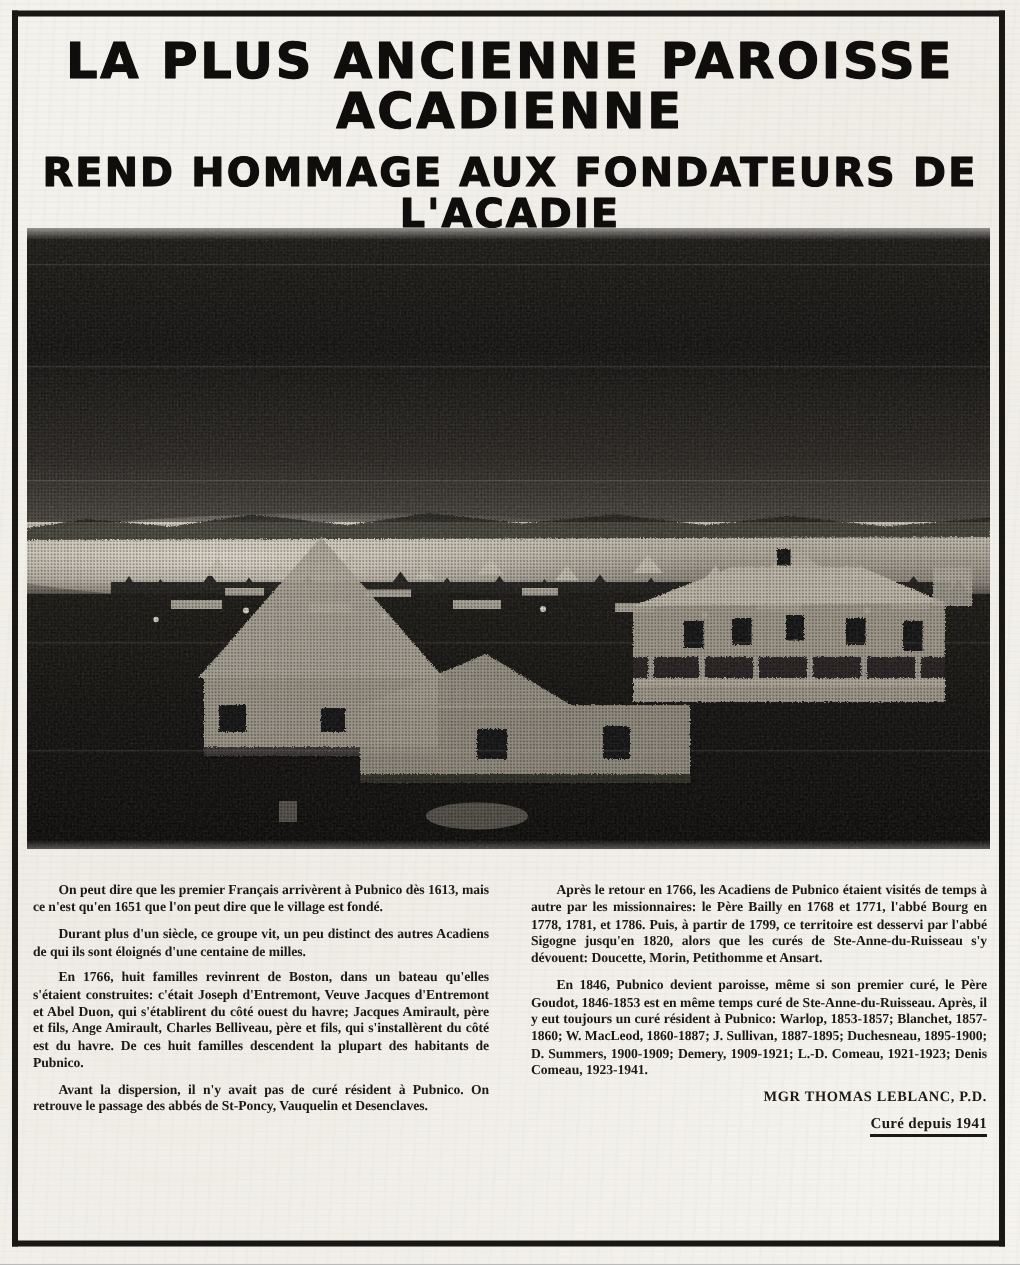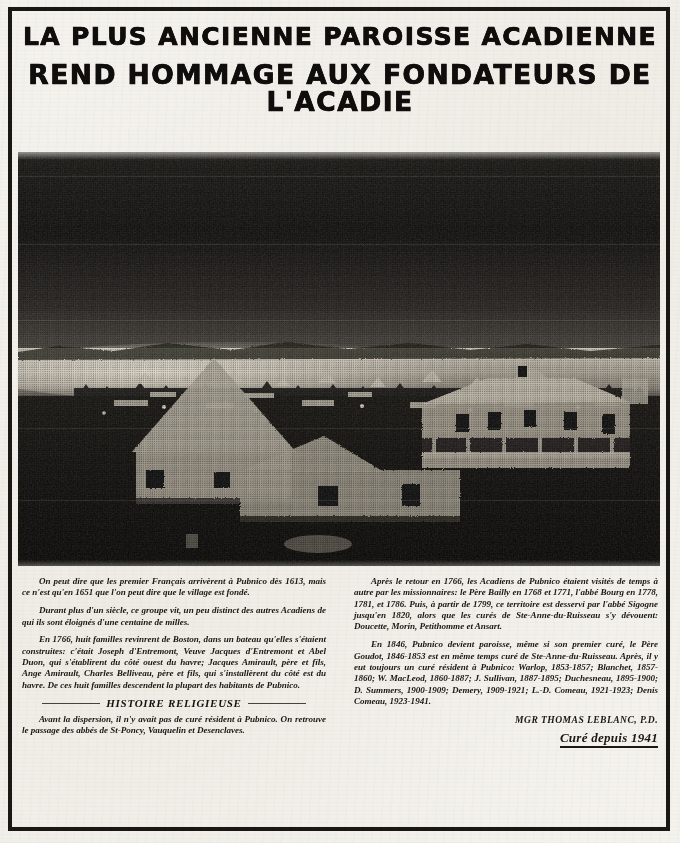--- a/index.html
+++ b/index.html
@@ -51,21 +51,21 @@
   }
   .headline .hl {
     font-family: "DejaVu Sans", sans-serif;
     font-weight: 700;
     color: #100e0c;
     letter-spacing: .055em;
     line-height: 1.0;
     -webkit-text-stroke: .7px #100e0c;
     text-shadow: 0 0 .6px #100e0c;
   }
-  .hl1 { font-size: 25px; }
+  .hl1 { font-size: 33px; }
   .hl2 { font-size: 27.5px; margin-top: 13px; letter-spacing: .10em; }
   .hl3 { font-size: 26.5px; margin-top: 13px; letter-spacing: .028em; }
 
   
   .photo-wrap {
     position: absolute;
     left: 18px; top: 152px;
     width: 642px; height: 414px;
     background: #0a0907;
     overflow: hidden;
@@ -89,29 +89,28 @@
   }
 
   
   .columns {
     position: absolute;
     left: 22px; top: 576px;
     width: 636px; height: 246px;
   }
   .col {
     position: absolute;
-    top: 0;
+    top: 12px;
     width: 304px;
     font-size: 9.1px;
     line-height: 11.35px;
     text-align: justify;
     font-weight: 700;
     color: #1b1815;
     letter-spacing: -.004em;
-    font-style: italic;
   }
   .col-left  { left: 0; }
   .col-right { left: 332px; }
   .col p {
     margin: 0 0 6.5px 0;
     text-indent: 17px;
   }
   .col p.last { margin-bottom: 0; }
 
   .subhead {
@@ -145,21 +144,21 @@
     text-align: right;
     font-weight: 700;
     font-size: 9.6px;
     letter-spacing: .045em;
     text-indent: 0;
   }
   .sig-sub {
     margin-top: 5px;
     text-align: right;
     font-weight: 700;
-    font-size: 13px;
+    font-size: 10px;
     letter-spacing: .02em;
     text-indent: 0;
   }
   .sig-sub span {
     border-bottom: 2px solid #1b1815;
     padding-bottom: 1px;
   }
 </style>
 </head>
 <body>
@@ -324,23 +323,20 @@
     <div class="photo-halftone"></div>
     <div class="photo-edgefade"></div>
   </div>
 
   <div class="columns">
 
     <div class="col col-left">
       <p>On peut dire que les premier Français arrivèrent à Pubnico dès 1613, mais ce n'est qu'en 1651 que l'on peut dire que le village est fondé.</p>
       <p>Durant plus d'un siècle, ce groupe vit, un peu distinct des autres Acadiens de qui ils sont éloignés d'une centaine de milles.</p>
       <p>En 1766, huit familles revinrent de Boston, dans un bateau qu'elles s'étaient construites: c'était Joseph d'Entremont, Veuve Jacques d'Entremont et Abel Duon, qui s'établirent du côté ouest du havre; Jacques Amirault, père et fils, Ange Amirault, Charles Belliveau, père et fils, qui s'installèrent du côté est du havre. De ces huit familles descendent la plupart des habitants de Pubnico.</p>
-      <div class="subhead">
-        <span>HISTOIRE RELIGIEUSE</span>
-      </div>
       <p class="last">Avant la dispersion, il n'y avait pas de curé résident à Pubnico. On retrouve le passage des abbés de St-Poncy, Vauquelin et Desenclaves.</p>
     </div>
 
     <div class="col col-right">
       <p>Après le retour en 1766, les Acadiens de Pubnico étaient visités de temps à autre par les missionnaires: le Père Bailly en 1768 et 1771, l'abbé Bourg en 1778, 1781, et 1786. Puis, à partir de 1799, ce territoire est desservi par l'abbé Sigogne jusqu'en 1820, alors que les curés de Ste-Anne-du-Ruisseau s'y dévouent: Doucette, Morin, Petithomme et Ansart.</p>
       <p>En 1846, Pubnico devient paroisse, même si son premier curé, le Père Goudot, 1846-1853 est en même temps curé de Ste-Anne-du-Ruisseau. Après, il y eut toujours un curé résident à Pubnico: Warlop, 1853-1857; Blanchet, 1857-1860; W. MacLeod, 1860-1887; J. Sullivan, 1887-1895; Duchesneau, 1895-1900; D. Summers, 1900-1909; Demery, 1909-1921; L.-D. Comeau, 1921-1923; Denis Comeau, 1923-1941.</p>
       <p class="signature">MGR THOMAS LEBLANC, P.D.</p>
       <p class="sig-sub">
         <span>Curé depuis 1941</span>
       </p>

